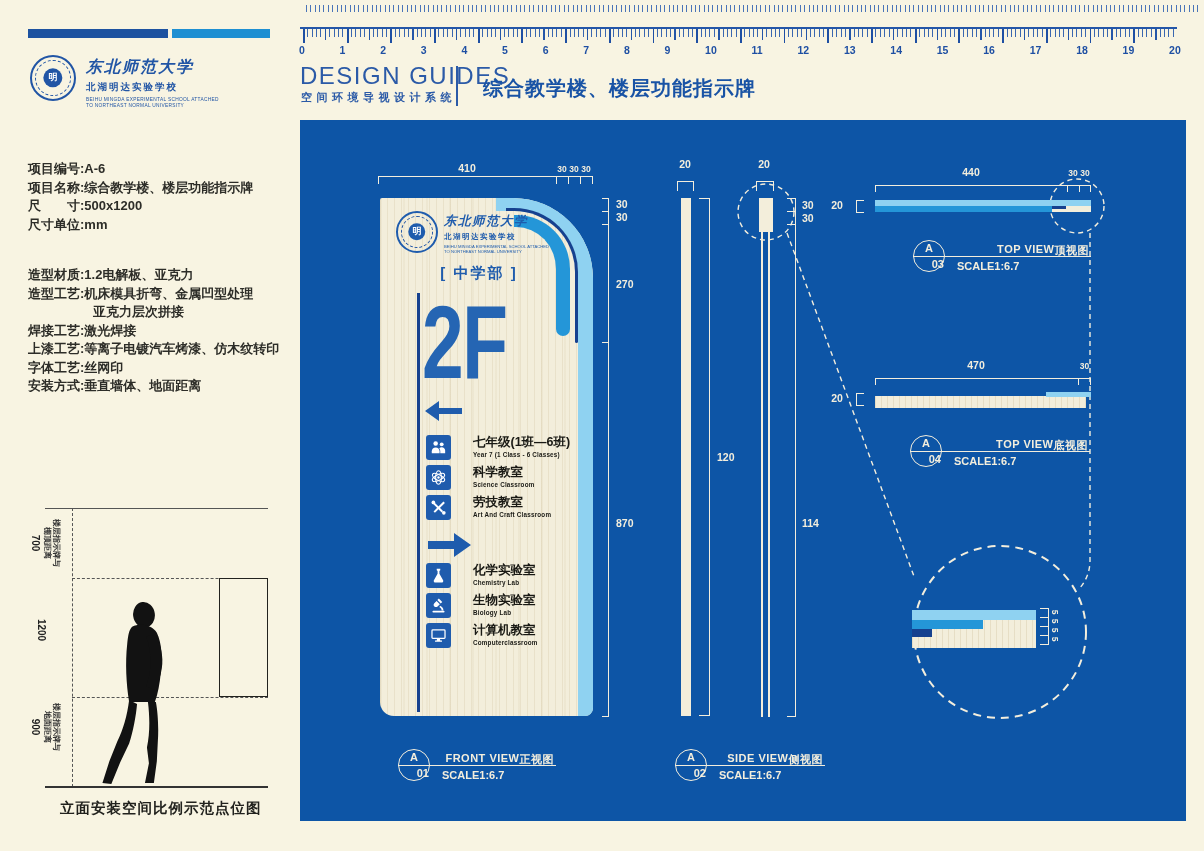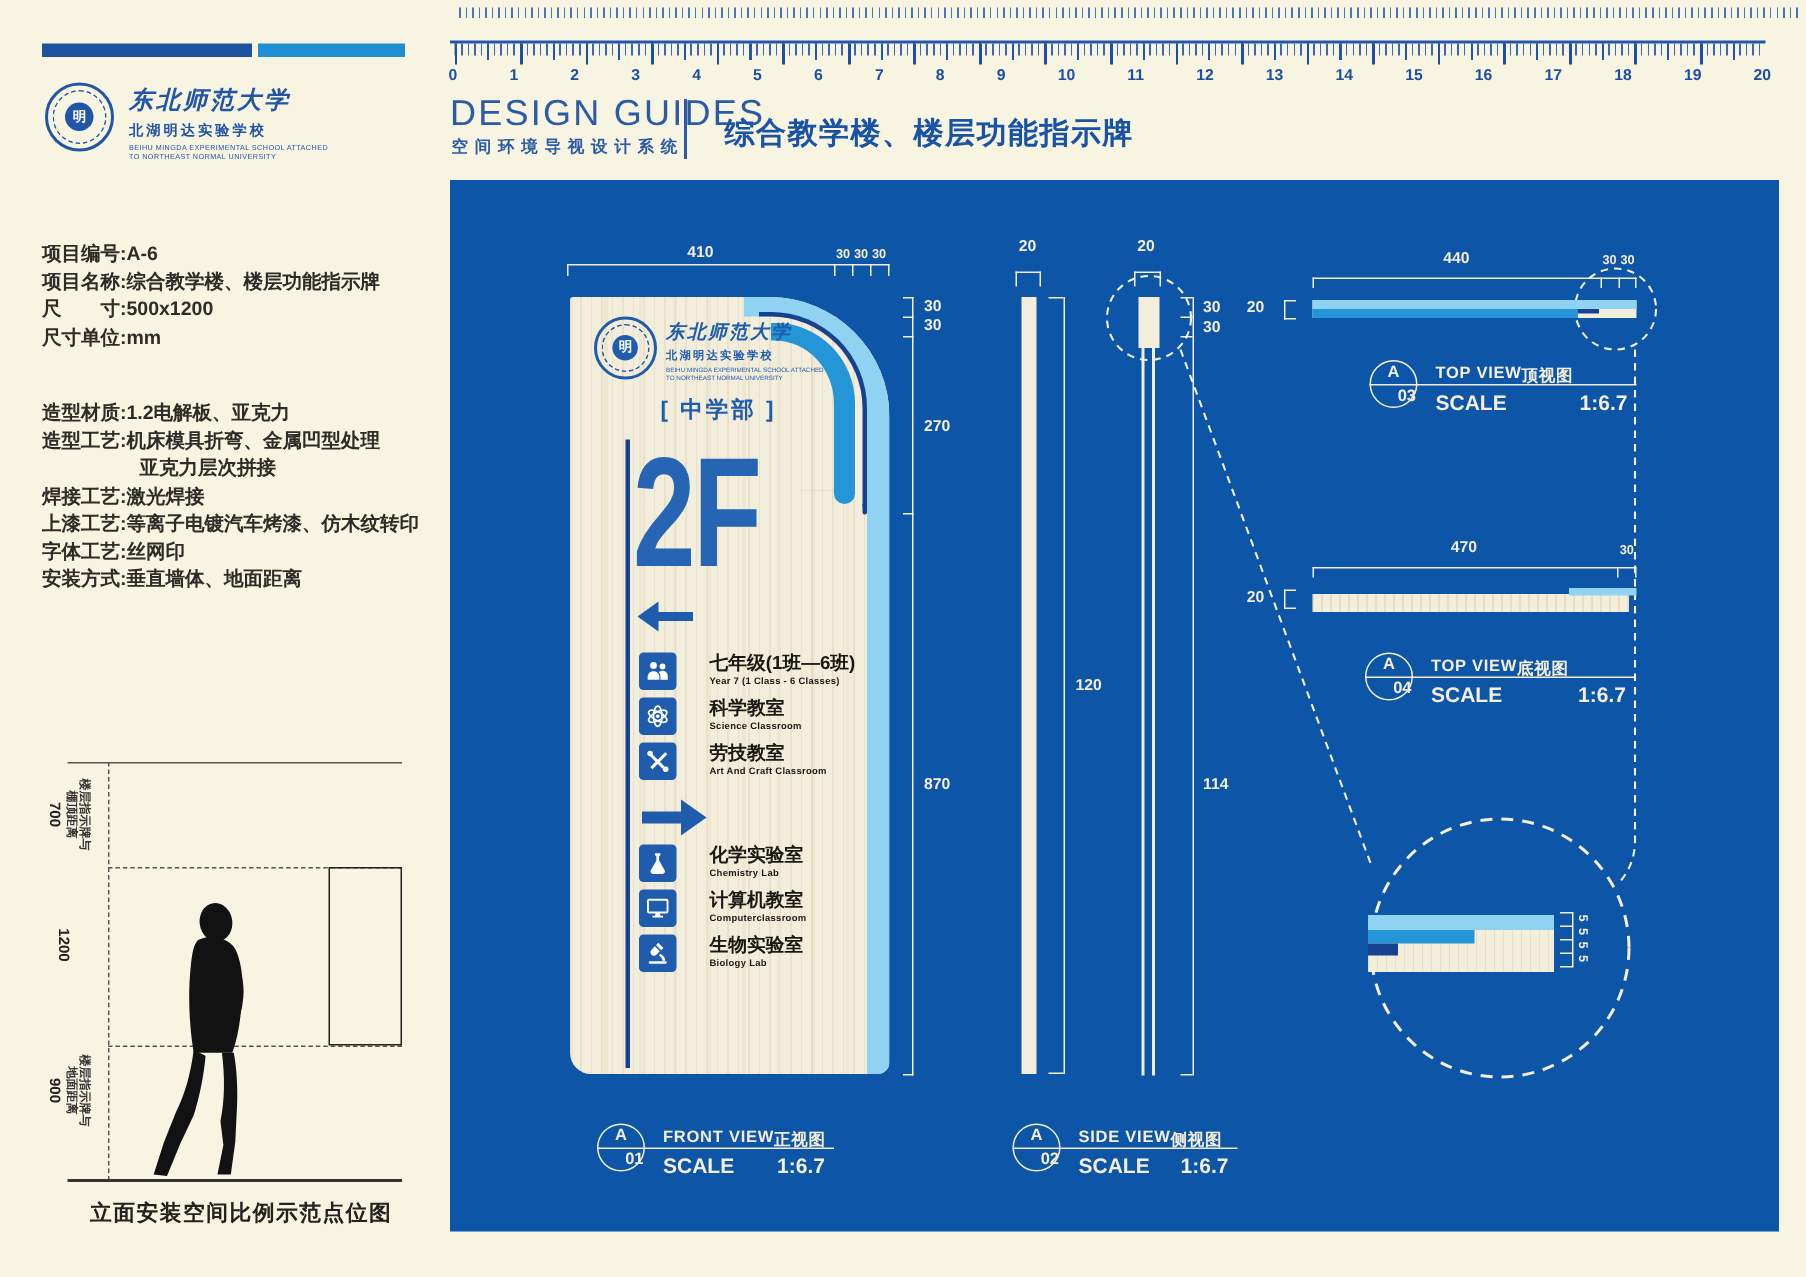--- a/index.html
+++ b/index.html
@@ -74,22 +74,22 @@
   .tile svg{width:17px;height:17px}
   .rtexts{display:inline-block;margin-left:22px;vertical-align:top}
   .rcn{display:block;font-size:12.5px;font-weight:700;color:#191914;line-height:15px}
   .ren{display:block;font-size:6.3px;font-weight:700;color:#191914;letter-spacing:.2px;margin-top:1px}
   
   .vlb{position:absolute;height:34px}
   .vlb-line{position:absolute;left:0;top:16px;height:1px;background:#f3eedd;right:0}
   .vlb-circle{position:absolute;left:0;top:0;width:32px;height:32px;border:1.5px solid #f3eedd;border-radius:50%;box-sizing:border-box}
   .vc-a{position:absolute;top:1px;left:0;width:100%;text-align:center;font-size:11px;font-weight:700;color:#f3eedd}
   .vc-n{position:absolute;bottom:1px;left:0;width:100%;text-align:right;font-size:11px;font-weight:700;color:#f3eedd}
-  .vlb-t1{position:absolute;left:44px;top:3px;right:2px;display:flex;justify-content:flex-start;font-size:11px;font-weight:700;color:#f3eedd;letter-spacing:.5px}
-  .vlb-t2{position:absolute;left:44px;top:20px;right:6px;display:flex;justify-content:space-between;font-size:14px;font-weight:700;color:#f3eedd}
+  .vlb-t1{position:absolute;left:44px;top:3px;right:2px;display:flex;justify-content:flex-end;font-size:11px;font-weight:700;color:#f3eedd;letter-spacing:.5px}
+  .vlb-t2{position:absolute;left:44px;top:20px;right:6px;display:flex;justify-content:flex-start;font-size:11px;font-weight:700;color:#f3eedd}
   .five{position:absolute;left:0;font-size:8.5px;font-weight:700;color:#f3eedd;transform:rotate(90deg)}
   .cream{background:#f3eedb}
 </style>
 </head>
 <body>
 
 <div class="page">
 
   <div class="ab bar1"></div>
   <div class="ab bar2"></div>
@@ -245,30 +245,30 @@
                 <path d="M19 3.5l2 2-14 14-2-2z" fill="#fff"></path>
                 <circle cx="19.5" cy="19.5" r="2.6" fill="#fff"></circle>
                 <circle cx="4.8" cy="4.8" r="2.6" fill="#fff"></circle>
               </svg></span><span class="rtexts"><span class="rcn">劳技教室</span><span class="ren">Art And Craft Classroom</span></span></div>
           <div class="arrow-row"><svg width="44" height="30" viewBox="0 0 44 30">
               <path d="M0 11 H26 V3 L43 15 L26 27 V19 H0 Z" fill="#1f5cad"></path>
             </svg></div>
           <div class="room-row"><span class="tile"><svg viewBox="0 0 24 24">
                 <path d="M9.5 2.5h5v2l-1.2 1v4l5.2 9.2c.9 1.6-.3 3.3-2 3.3H7.5c-1.7 0-2.9-1.7-2-3.3l5.2-9.2v-4l-1.2-1z" fill="#fff"></path>
               </svg></span><span class="rtexts"><span class="rcn">化学实验室</span><span class="ren">Chemistry Lab</span></span></div>
-          <div class="room-row"><span class="tile"><svg viewBox="0 0 24 24">
-                <rect x="2.8" y="4" width="18.4" height="12" rx="1.2" fill="none" stroke="#fff" stroke-width="1.8"></rect>
-                <path d="M10 16.5h4l.6 2.5h2.4v1.8H7v-1.8h2.4z" fill="#fff"></path>
-              </svg></span><span class="rtexts"><span class="rcn">计算机教室</span><span class="ren">Computerclassroom</span></span></div>
           <div class="room-row"><span class="tile"><svg viewBox="0 0 24 24" fill="#fff">
                 <path d="M12.5 2.2l4.8 4.8-2.1 2.1-4.8-4.8z"></path>
                 <path d="M9.3 5.5l4.6 4.6-3.2 3.2c-1.3 1.3-3.3 1.3-4.6 0-1.3-1.3-1.3-3.3 0-4.6z"></path>
                 <path d="M14 12.5c2.9.8 5 3.4 5 6.5h-2.6c0-2-1.2-3.7-3-4.4z"></path>
                 <rect x="3.5" y="19.5" width="17" height="2.3" rx="1"></rect>
               </svg></span><span class="rtexts"><span class="rcn">生物实验室</span><span class="ren">Biology Lab</span></span></div>
+          <div class="room-row"><span class="tile"><svg viewBox="0 0 24 24">
+                <rect x="2.8" y="4" width="18.4" height="12" rx="1.2" fill="none" stroke="#fff" stroke-width="1.8"></rect>
+                <path d="M10 16.5h4l.6 2.5h2.4v1.8H7v-1.8h2.4z" fill="#fff"></path>
+              </svg></span><span class="rtexts"><span class="rcn">计算机教室</span><span class="ren">Computerclassroom</span></span></div>
         </div>
     </div>
 
     <div class="t-h" style="left:78px;top:56px;width:215px"></div>
     <div class="t-v" style="left:78px;top:56px;height:8px"></div>
     <div class="t-v" style="left:256px;top:56px;height:8px"></div>
     <div class="t-v" style="left:268px;top:56px;height:8px"></div>
     <div class="t-v" style="left:280px;top:56px;height:8px"></div>
     <div class="t-v" style="left:292px;top:56px;height:8px"></div>
     <div class="dim" style="left:147px;top:42px;width:40px">410</div>

